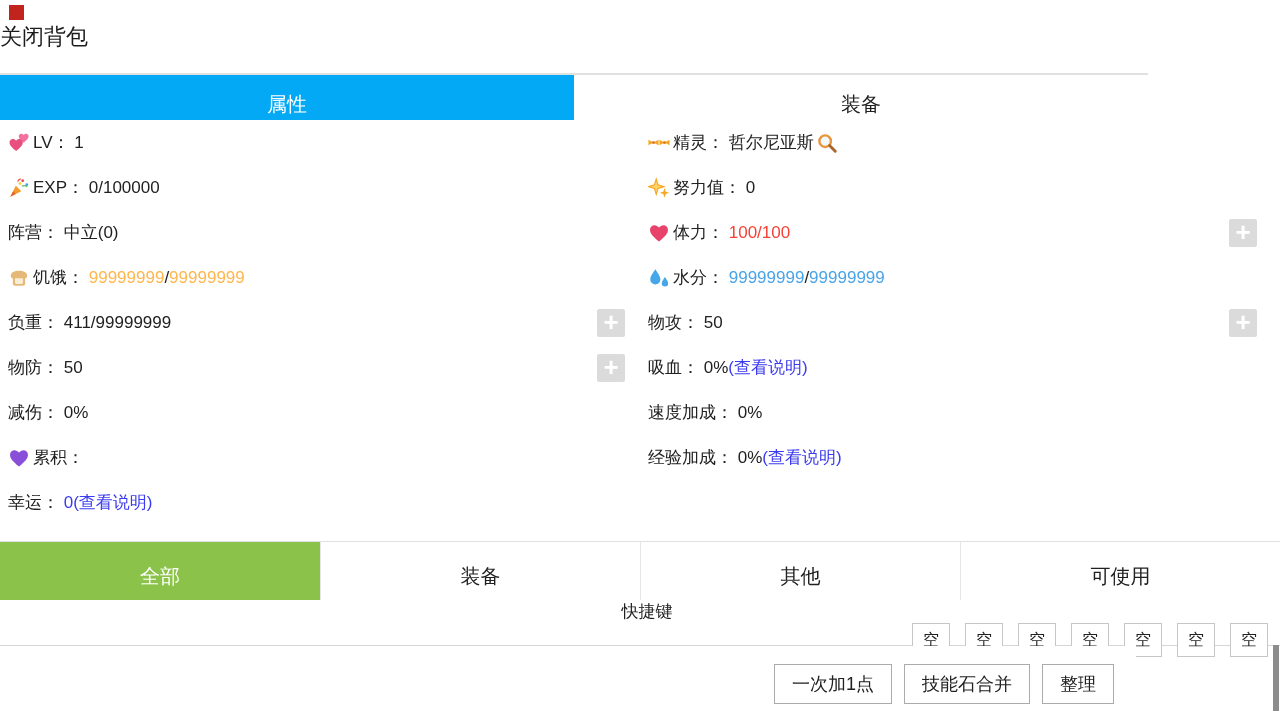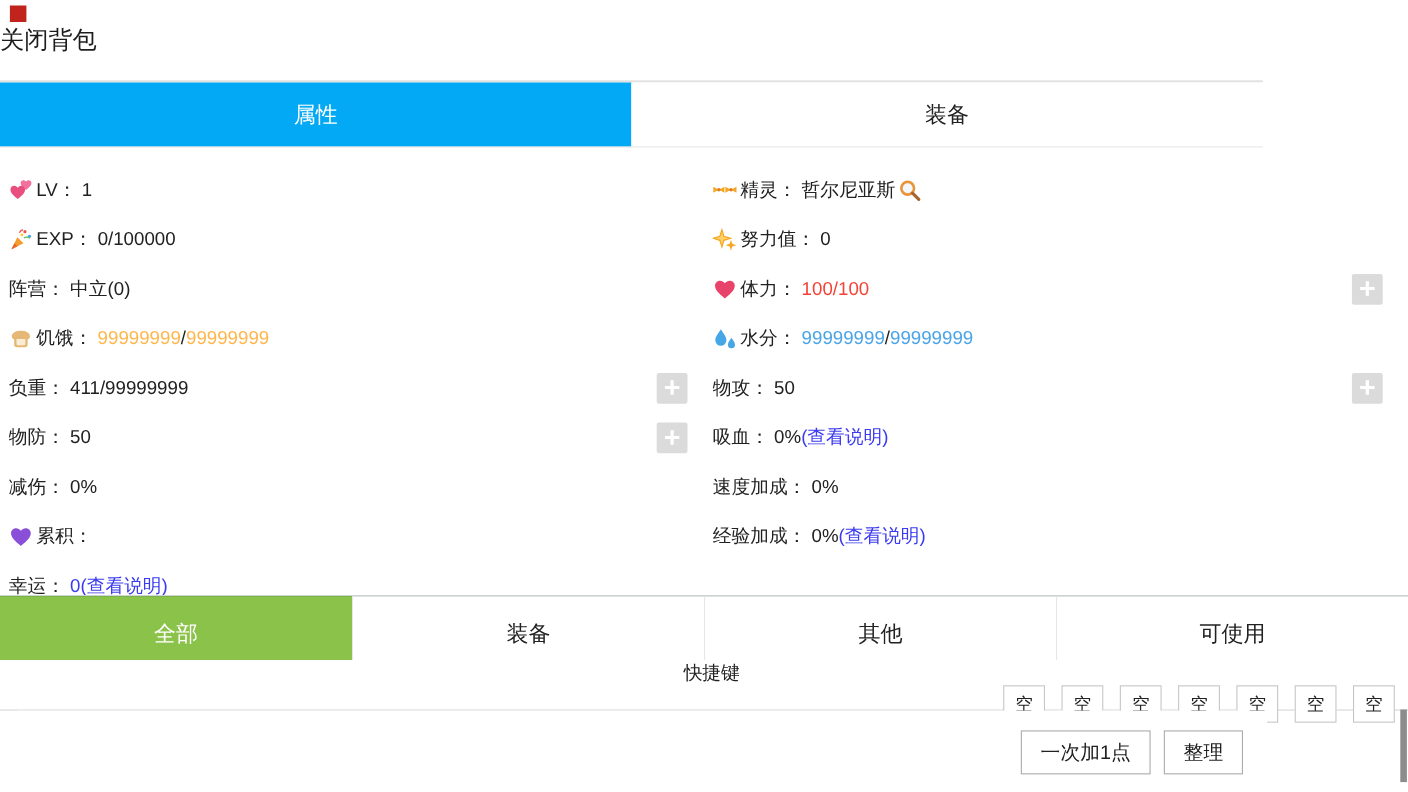--- a/index.html
+++ b/index.html
@@ -9,21 +9,21 @@
 
   .marker { position:absolute; left:9px; top:5px; width:15px; height:15px; background:var(--marker,#C0241D); }
 
   .header { position:absolute; top:0; left:0; width:1280px; height:73px; display:flex; align-items:center; justify-content:flex-start; }
   .title { font-size:22px; color:#1c1c1c; cursor:pointer; }
 
   .top-tabs { position:absolute; top:73px; left:0; width:1148px; height:61px; border-top:2px solid #E1E1E1; border-bottom:1px solid #E1E1E1; display:flex; background:#fff; }
   .top-tab { flex:1 1 50%; display:flex; align-items:center; justify-content:center; font-size:20px; background:#fff; color:#212121; cursor:pointer; }
   .top-tab.active { background:var(--accent-blue,#03A9F4); color:#fff; }
 
-  .stats { position:absolute; top:150px; left:0; width:1280px; height:407px; background:#fff; }
+  .stats { position:absolute; top:120px; left:0; width:1280px; height:407px; background:#fff; }
   .col { position:absolute; top:0; width:640px; }
   .col-left { left:0; }
   .col-right { left:640px; }
   .stat-row { position:relative; height:45px; display:flex; align-items:center; padding-left:8px; font-size:17px; white-space:pre; }
   .stat-icon { display:inline-flex; width:22px; height:22px; margin-right:3px; flex:0 0 auto; }
   .stat-icon svg { width:22px; height:22px; }
   .stat-icon.trail { margin-left:2px; margin-right:0; cursor:pointer; }
   .seg.hunger { color:var(--hunger,#FFB74D); }
   .seg.water  { color:var(--water,#4AA4E8); }
   .seg.hp     { color:var(--hp,#F44336); }
@@ -39,21 +39,21 @@
   .cat-tab + .cat-tab { border-left:1px solid #E6E6E6; }
   .cat-tab.active { background:var(--accent-green,#8BC34A); color:#fff; border-left:none; }
 
   .shortcut-row { position:absolute; top:600px; left:0; width:1280px; height:46px; background:#fff;
                   border-bottom:1px solid #D6D6D6; display:flex; align-items:center;flex-direction:column; }
   .shortcut-label { margin-left:14px; font-size:17px; }
   .slots { margin-left:auto; margin-right:12px; display:flex; gap:15px; }
   .slot { width:38px; height:34px; border:1px solid #C6C6C6; background:#fff; display:flex;
           align-items:center; justify-content:center; font-size:16px; cursor:pointer; }
 
-  .footer { position:absolute; top:646px; left:16px; width:1136px; height:74px; background:#fff; }
+  .footer { position:absolute; top:646px; left:0; width:1136px; height:74px; background:#fff; }
   .actions { position:absolute; top:18px; right:22px; display:flex; gap:12px; }
   .action-btn { height:40px; padding:0 17px; background:#fff; border:1px solid #ABABAB; font-size:18px;
                 display:flex; align-items:center; color:#212121; cursor:pointer; }
 
   .scrollbar-thumb { position:absolute; right:1px; top:645px; width:6px; height:66px; background:#8C8C8C; }
 </style>
 </head>
 <body>
 
 <div class="screen">
@@ -146,18 +146,19 @@
         <div class="slot">空</div>
         <div class="slot">空</div>
         <div class="slot">空</div>
         <div class="slot">空</div>
       </div>
   </div>
 
   <div class="footer">
     <div class="actions">
         <div class="action-btn">一次加1点</div>
+        <div class="action-btn">技能石合并</div>
         <div class="action-btn">整理</div>
       </div>
   </div>
 
   <div class="scrollbar-thumb"></div>
 </div>
 
 </body></html>

